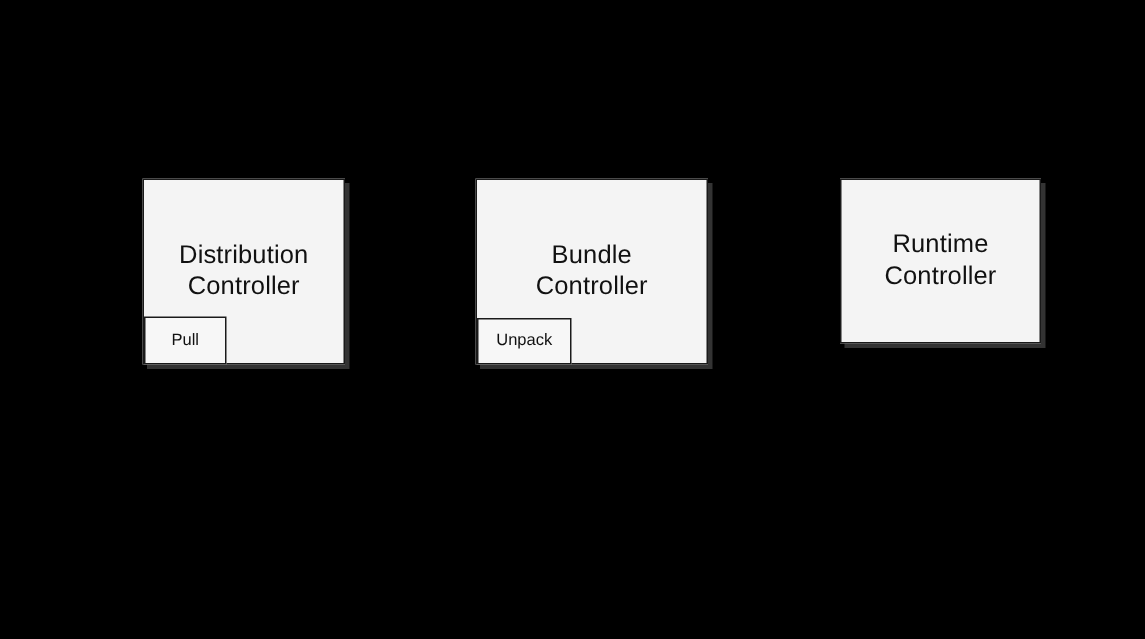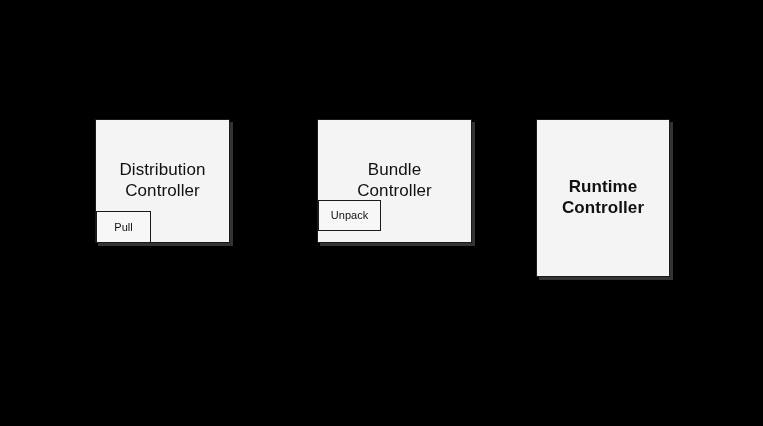--- a/index.html
+++ b/index.html
@@ -68,22 +68,22 @@
 Controller</div>
   </div>
   <div class="op-tab" style="left:96px; top:211px; width:55px; height:32px;">
     <span>Pull</span>
   </div>
 
   <div class="node" style="left:317px; top:119px; width:155px; height:124px;">
     <div class="node-title">Bundle
 Controller</div>
   </div>
-  <div class="op-tab" style="left:318px; top:200px; width:63px; height:31px;">
+  <div class="op-tab" style="left:318px; top:212px; width:63px; height:31px;">
     <span>Unpack</span>
   </div>
 
-  <div class="node" style="left:536px; top:119px; width:134px; height:158px;font-weight:bold;">
+  <div class="node" style="left:560px; top:119px; width:134px; height:110px;">
     <div class="node-title">Runtime
 Controller</div>
   </div>
 
 </div>
 
 </body></html>

